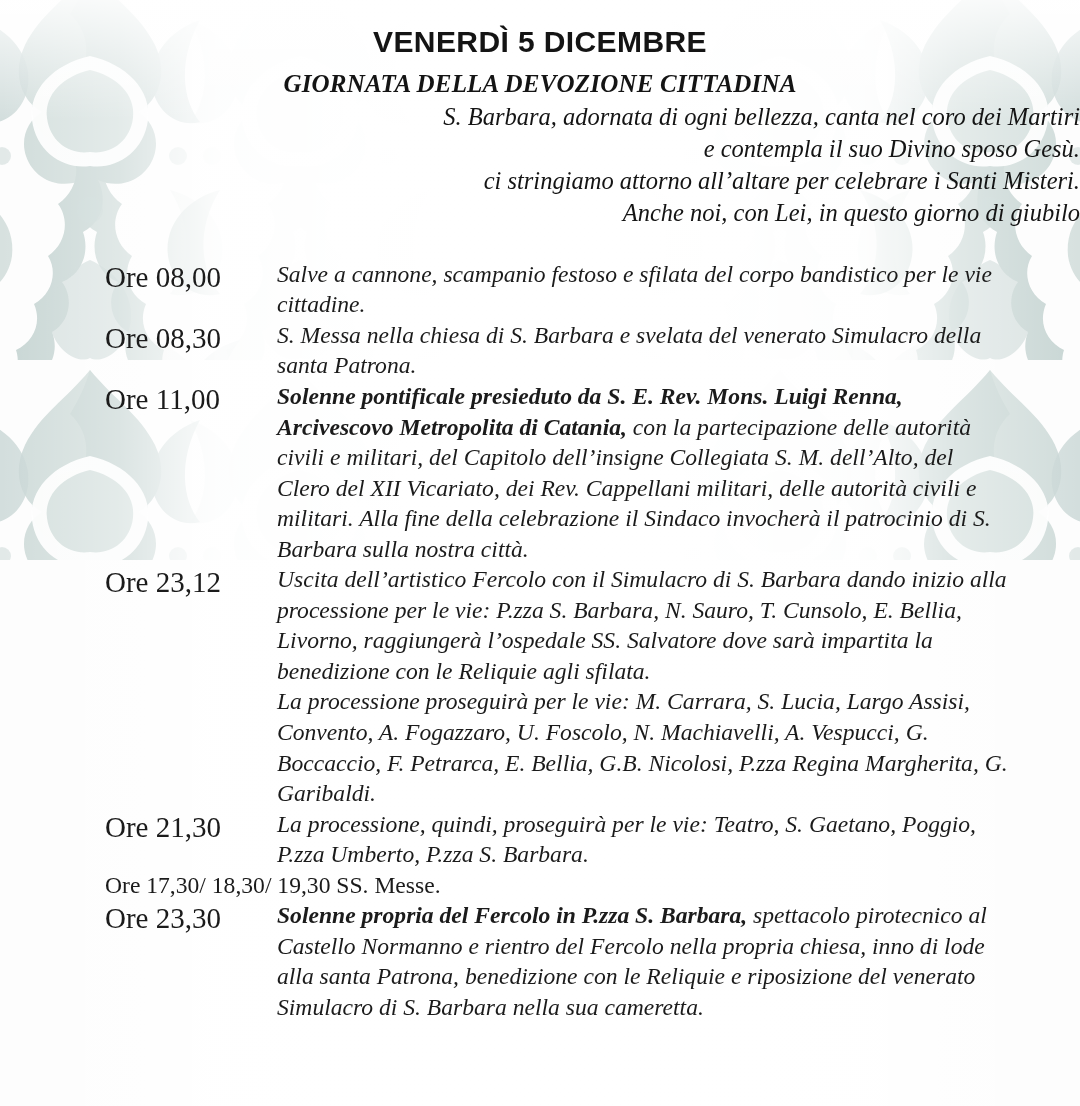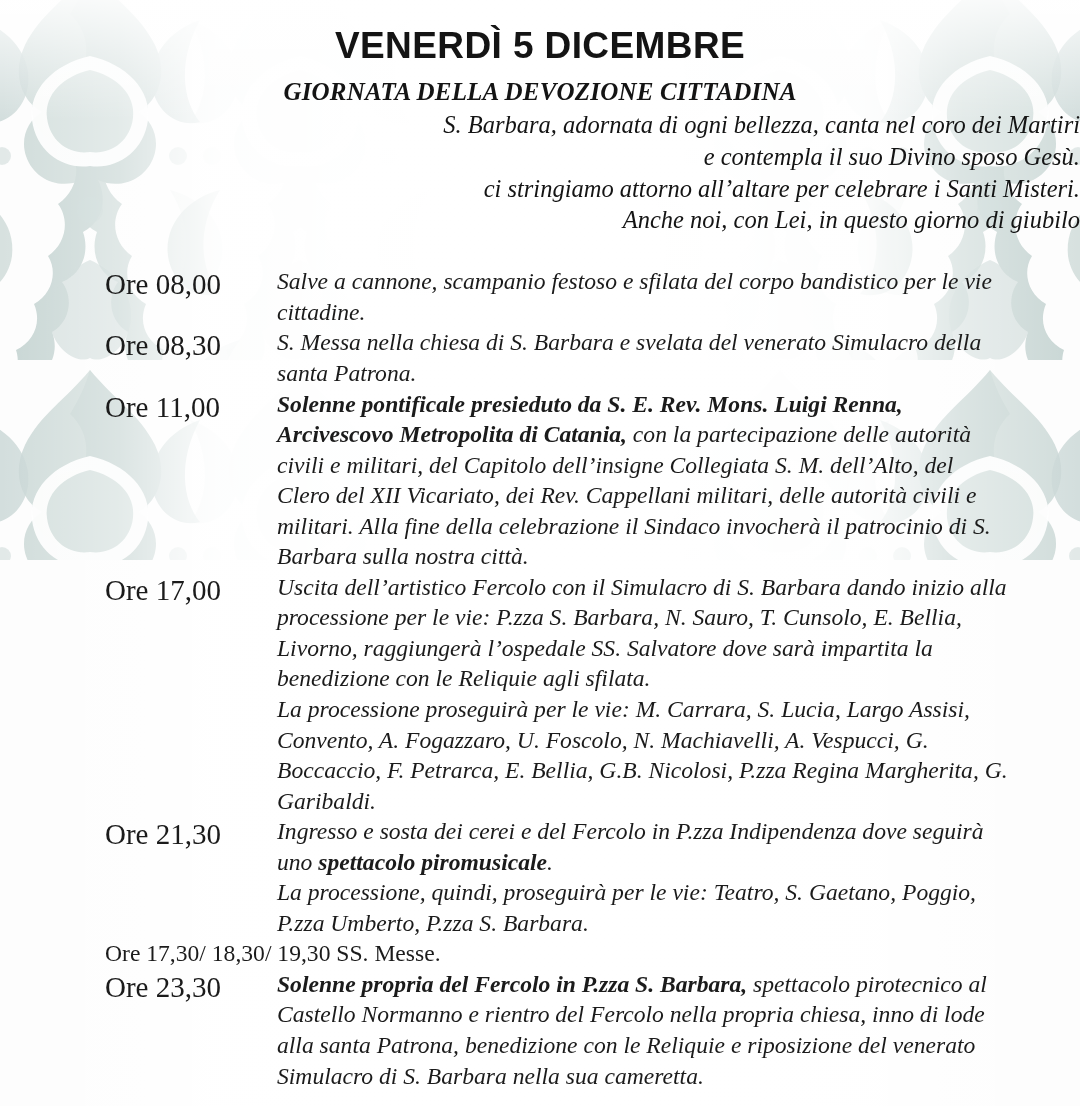--- a/index.html
+++ b/index.html
@@ -73,21 +73,21 @@
     padding: 0;
   }
 
   .header {
     text-align: center;
     padding-top: 26px;
   }
   .title-main {
     font-family: "Liberation Sans", "DejaVu Sans", sans-serif;
     font-weight: bold;
-    font-size: 37px;
+    font-size: 30px;
     letter-spacing: 0.4px;
     color: #141414;
     line-height: 1.08;
     margin: 0;
   }
   .title-sub {
     font-family: "Liberation Serif", "DejaVu Serif", serif;
     font-style: italic;
     font-weight: bold;
     font-size: 25px;
@@ -221,30 +221,29 @@
             <span class="para"><span>S. Messa nella chiesa di S. Barbara e svelata del venerato Simulacro della santa Patrona.</span></span>
           </div>
         </div>
         <div class="row">
           <div class="time">Ore 11,00</div>
           <div class="desc">
             <span class="para"><b>Solenne pontificale presieduto da S. E. Rev. Mons. Luigi Renna, Arcivescovo Metropolita di Catania,</b><span> con la partecipazione delle autorità civili e militari, del Capitolo dell’insigne Collegiata S. M. dell’Alto, del Clero del XII Vicariato, dei Rev. Cappellani militari, delle autorità civili e militari. Alla fine della celebrazione il Sindaco invocherà il patrocinio di S. Barbara sulla nostra città.</span></span>
           </div>
         </div>
         <div class="row">
-          <div class="time">Ore 17,00</div>
+          <div class="time">Ore 23,12</div>
           <div class="desc">
             <span class="para"><span>Uscita dell’artistico Fercolo con il Simulacro di S. Barbara dando inizio alla processione per le vie: P.zza S. Barbara, N. Sauro, T. Cunsolo, E. Bellia, Livorno, raggiungerà l’ospedale SS. Salvatore dove sarà impartita la benedizione con le Reliquie agli sfilata.</span></span>
             <span class="para"><span>La processione proseguirà per le vie: M. Carrara, S. Lucia, Largo Assisi, Convento, A. Fogazzaro, U. Foscolo, N. Machiavelli, A. Vespucci, G. Boccaccio, F. Petrarca, E. Bellia, G.B. Nicolosi, P.zza Regina Margherita, G. Garibaldi.</span></span>
           </div>
         </div>
         <div class="row">
           <div class="time">Ore 21,30</div>
           <div class="desc">
-            <span class="para"><span>Ingresso e sosta dei cerei e del Fercolo in P.zza Indipendenza dove seguirà uno </span><b>spettacolo piromusicale</b><span>.</span></span>
             <span class="para"><span>La processione, quindi, proseguirà per le vie: Teatro, S. Gaetano, Poggio, P.zza Umberto, P.zza S. Barbara.</span></span>
           </div>
         </div>
         <div class="row full"><span class="time-full">Ore 17,30/ 18,30/ 19,30</span><span>  SS. Messe.</span></div>
         <div class="row">
           <div class="time">Ore 23,30</div>
           <div class="desc">
             <span class="para"><b>Solenne propria del Fercolo in P.zza S. Barbara,</b><span> spettacolo pirotecnico al Castello Normanno e rientro del Fercolo nella propria chiesa, inno di lode alla santa Patrona, benedizione con le Reliquie e riposizione del venerato Simulacro di S. Barbara nella sua cameretta.</span></span>
           </div>
         </div>

